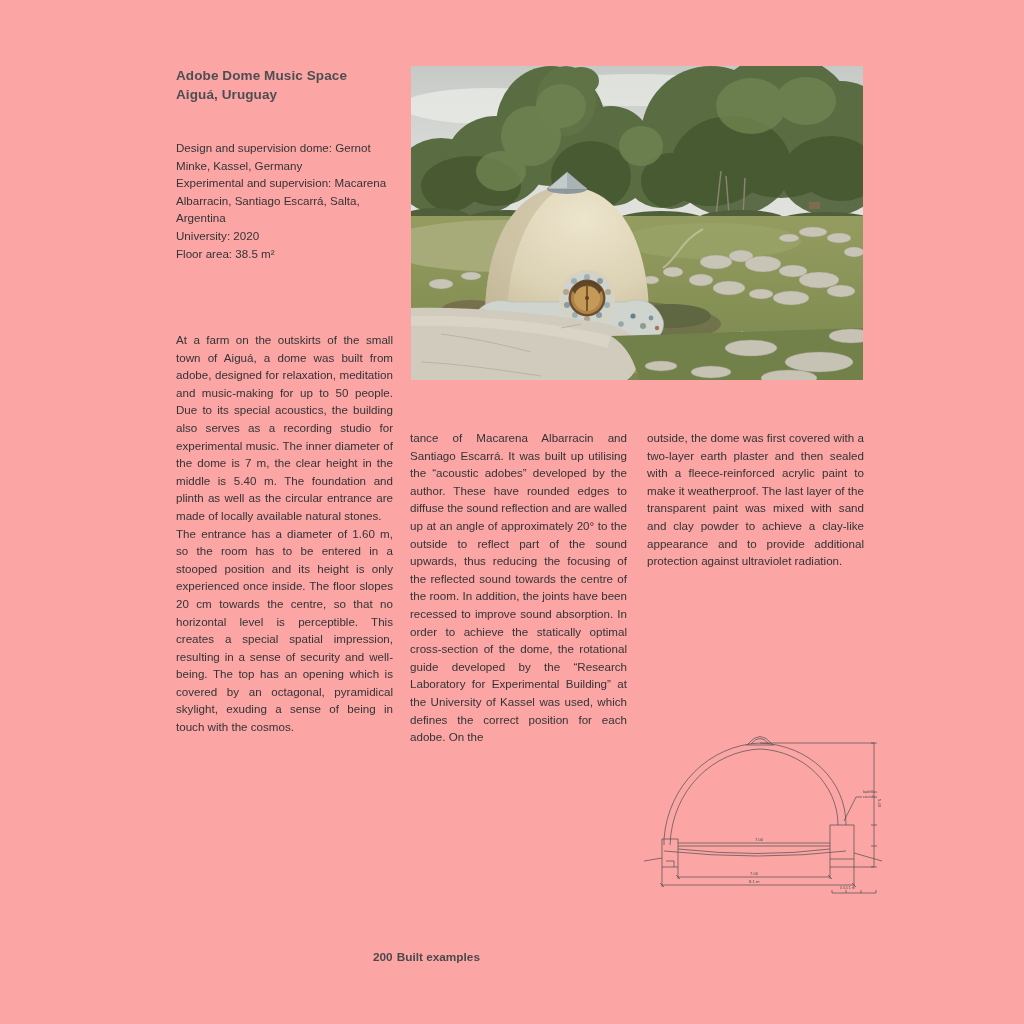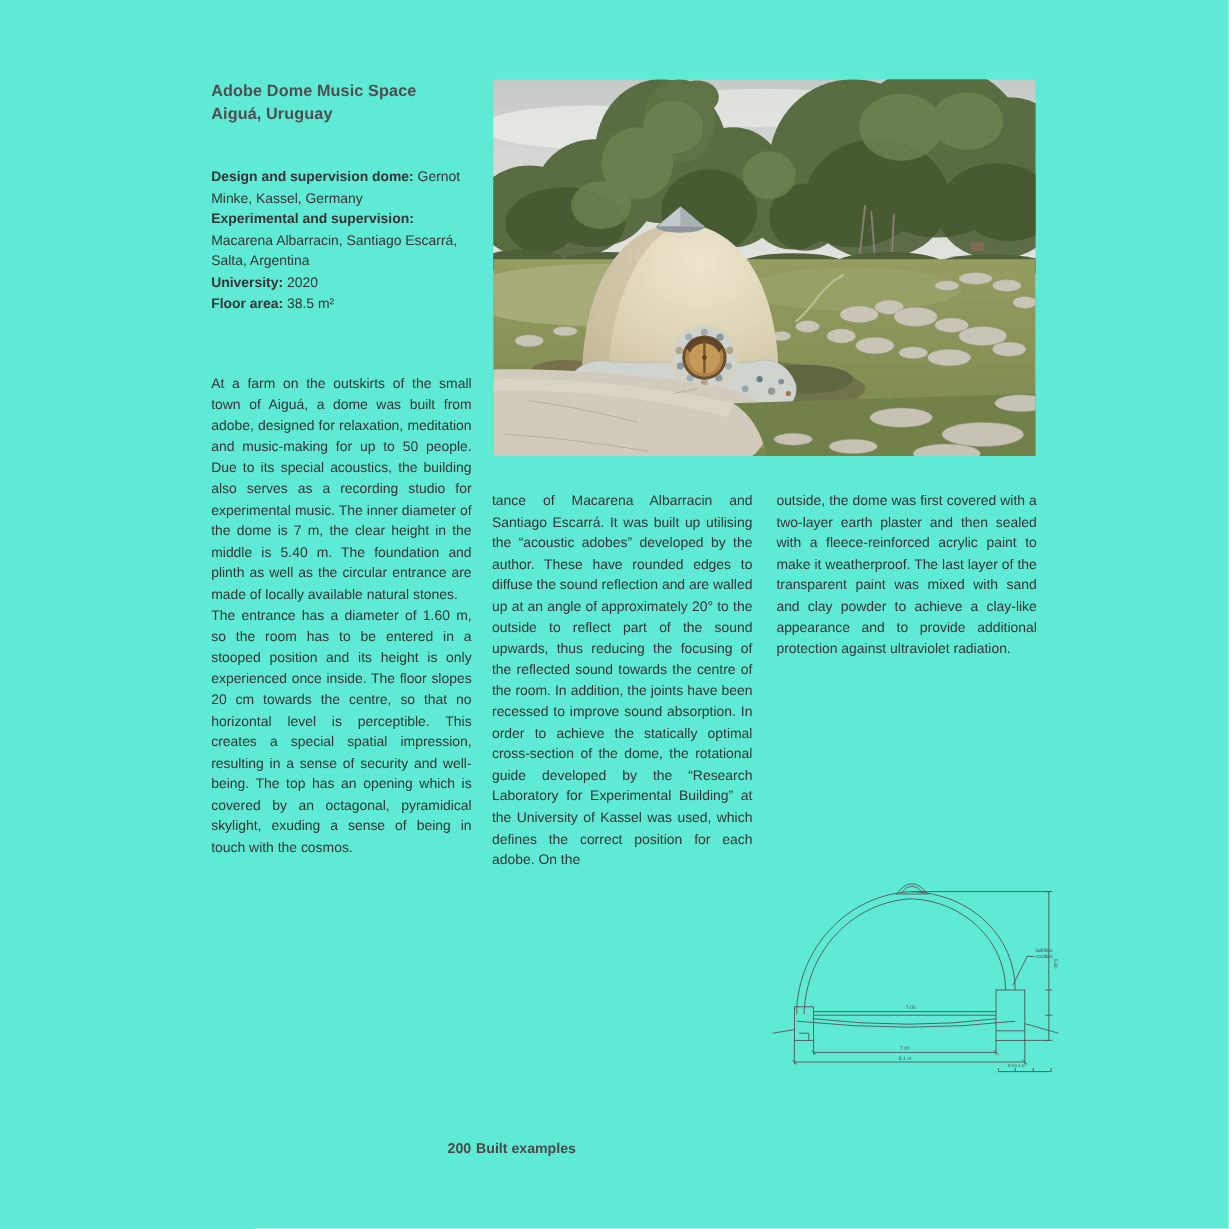--- a/index.html
+++ b/index.html
@@ -1,25 +1,25 @@
 <!DOCTYPE html>
 <html><head>
 <meta charset="utf-8">
 <style>
   html,body{margin:0;padding:0;background:#ffffff;}
-  .page{position:relative;width:1024px;height:1024px;background:#5eead4;overflow:hidden;
+  .page{position:relative;width:1024px;height:1024px;background:#fca5a5;overflow:hidden;
         font-family:"Liberation Sans", sans-serif;color:#343434;}
   .title-block{position:absolute;left:176px;top:66px;font-size:13.5px;line-height:19px;
         font-weight:bold;color:#4e4e50;letter-spacing:.1px;}
   .meta-block{position:absolute;left:176px;top:139px;width:219px;font-size:11.6px;
         line-height:17.6px;color:#343434;}
   .meta-block p{margin:0;}
-  .meta-block .b{font-weight:bold;}
+  .meta-block .b{font-weight:normal;}
   .bodycol{position:absolute;width:217px;font-size:11.6px;line-height:17.6px;
-        text-align:justify;color:#343434;}
+        text-align:justify;color:#343434;margin-top:20px;}
   .bodycol p{margin:0;}
   #col1{left:176px;top:311px;}
   #col2{left:410px;top:409px;}
   #col3{left:647px;top:409px;}
   .photo{position:absolute;left:411px;top:66px;width:452px;height:314px;}
   .photo svg{display:block;width:100%;height:100%;}
   .drawing{position:absolute;left:634px;top:727px;width:254px;height:175px;}
   .drawing svg{display:block;width:100%;height:100%;}
   .footer{position:absolute;left:373px;top:950px;font-size:11.8px;font-weight:bold;
         color:#4a4a4a;display:flex;gap:4px;}

